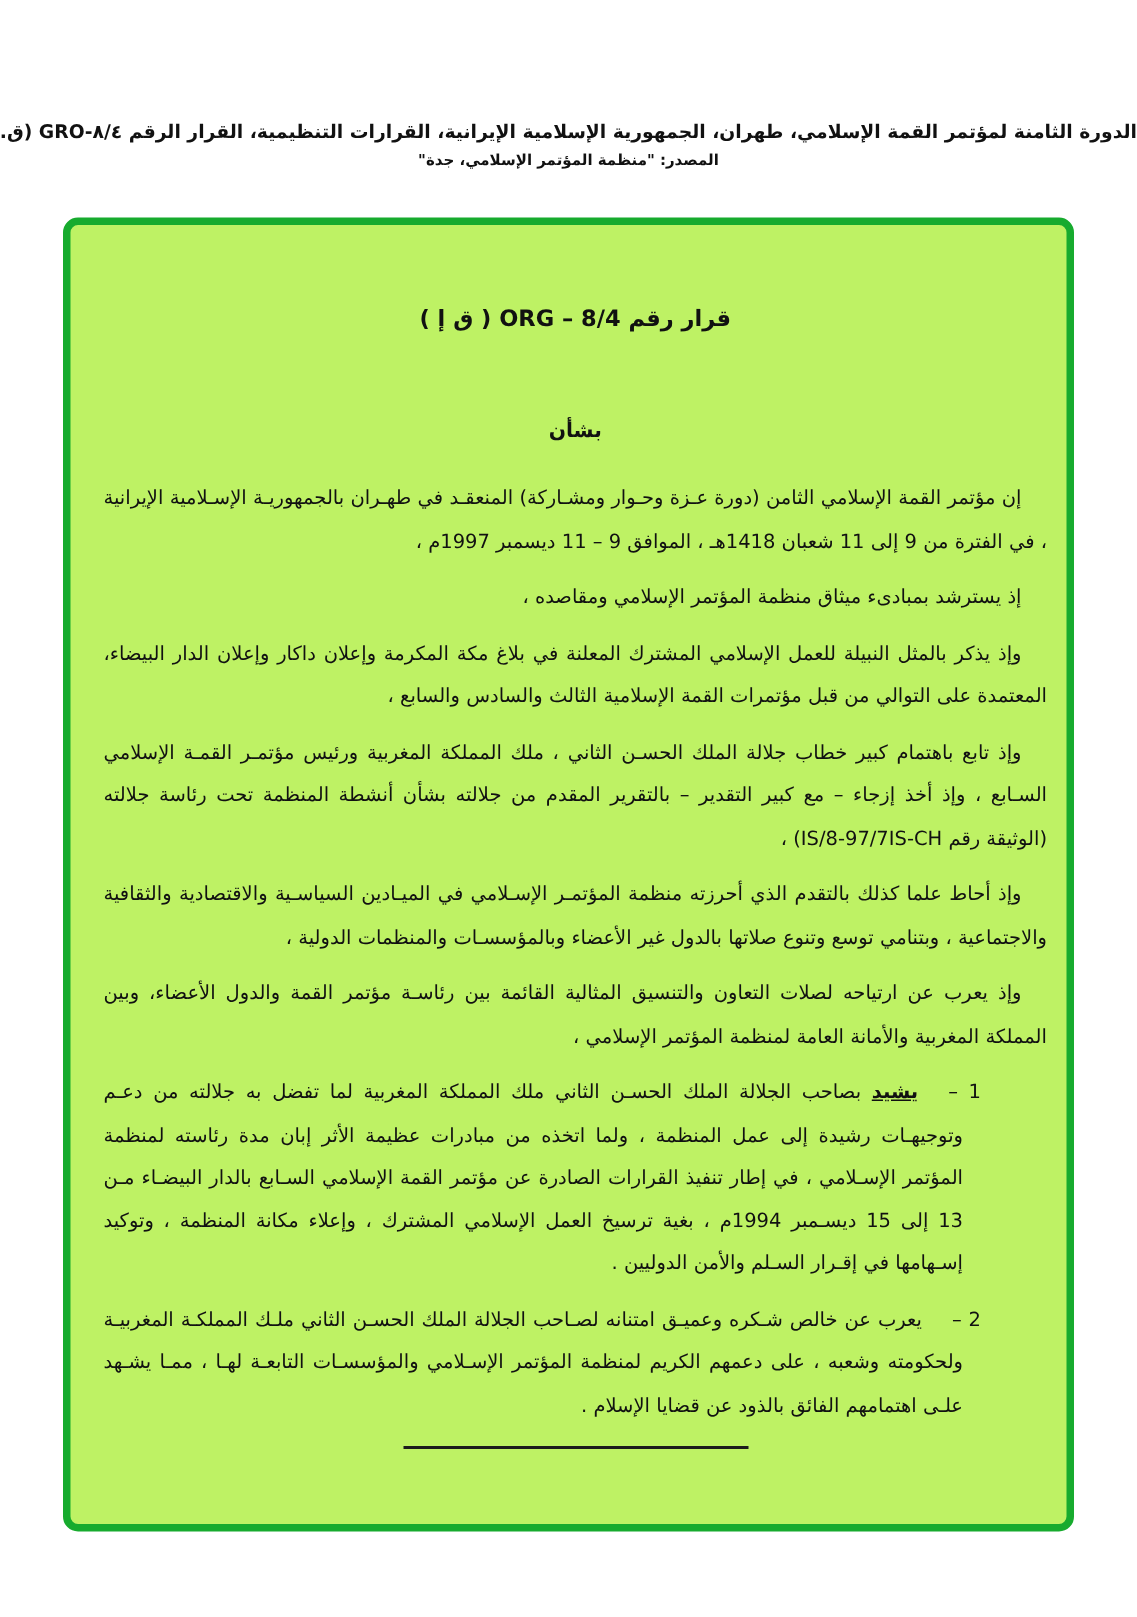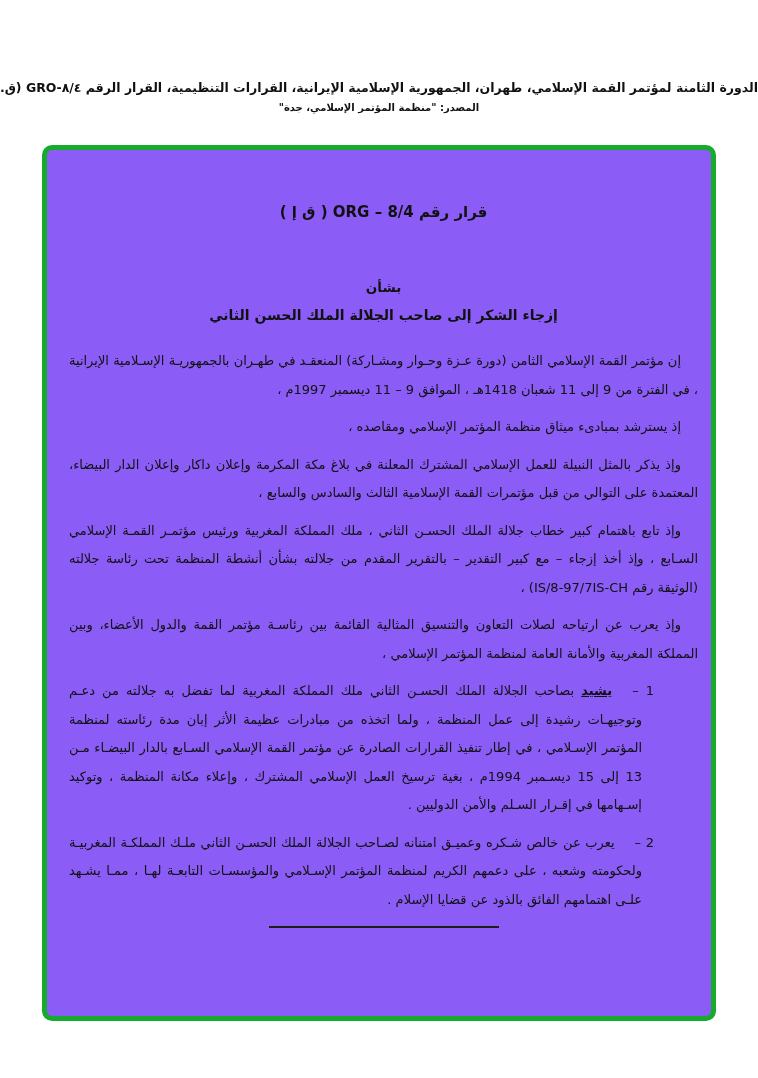--- a/index.html
+++ b/index.html
@@ -5,21 +5,21 @@
   html,body { margin:0; padding:0; background:#ffffff; }
   .page {
     position:relative; width:758px; height:1078px; background:#ffffff;
     font-family:"DejaVu Sans", sans-serif; color:#111111; overflow:hidden;
   }
   .doc-header { position:absolute; top:80px; left:0; width:100%; text-align:center; direction:rtl; }
   .hdr1 { font-size:12.5px; font-weight:bold; white-space:nowrap; }
   .hdr2 { font-size:10px; font-weight:bold; margin-top:7px; }
   .frame {
     position:absolute; left:42px; top:145px; width:664px; height:866px;
-    border:5px solid #17ab2e; border-radius:10px; background:#8b5cf6; box-sizing:content-box;
+    border:5px solid #17ab2e; border-radius:10px; background:#bef264; box-sizing:content-box;
   }
   .content { direction:rtl; padding:48px 13px 0 22px; height:818px; overflow:hidden; }
   .title-block { text-align:center; font-weight:bold; margin-bottom:18px; }
   .t1 { font-size:15px;   line-height:28px; }
   .t2 { font-size:13.5px; line-height:28px;margin-top:47px; }
   .t3 { font-size:14px;   line-height:28px; }
   .para {
     margin:0 0 9px 0; text-align:justify; text-indent:17px;
     font-size:13px; line-height:28.5px;
   }
@@ -41,39 +41,41 @@
     <div class="hdr1">الدورة الثامنة لمؤتمر القمة الإسلامي، طهران، الجمهورية الإسلامية الإيرانية، القرارات التنظيمية، القرار الرقم ٨/٤-GRO (ق.إ)</div>
     <div class="hdr2">المصدر: "منظمة المؤتمر الإسلامي، جدة"</div>
   </div>
 
   <div class="frame" style="border-color: rgb(23, 171, 46);">
     <div class="content">
 
       <div class="title-block">
         <div class="t1">قرار رقم 8/4 – ORG ( ق إ )</div>
         <div class="t2">بشأن</div>
-        <div class="t3">إزجاء الشكر إلى صاحب الجلالة الملك الحسن الثاني</div>
       </div>
 
       <p class="para">
         <span>إن مؤتمر القمة الإسلامي الثامن (دورة عـزة وحـوار ومشـاركة) المنعقـد في طهـران بالجمهوريـة الإسـلامية الإيرانية ، في الفترة من 9 إلى 11 شعبان 1418هـ ، الموافق 9 – 11 ديسمبر 1997م ،</span>
       </p>
 
       <p class="para">
         <span class="b">إذ يسترشد</span><span> بمبادىء ميثاق منظمة المؤتمر الإسلامي ومقاصده ،</span>
       </p>
 
       <p class="para">
         <span class="b">وإذ يذكر</span><span> بالمثل النبيلة للعمل الإسلامي المشترك المعلنة في بلاغ مكة المكرمة وإعلان داكار وإعلان الدار البيضاء، المعتمدة على التوالي من قبل مؤتمرات القمة الإسلامية الثالث والسادس والسابع ،</span>
       </p>
 
       <p class="para">
         <span class="b">وإذ تابع باهتمام</span><span> كبير خطاب جلالة الملك الحسـن الثاني ، ملك المملكة المغربية ورئيس مؤتمـر القمـة الإسلامي السـابع ، </span><span class="b">وإذ أخذ إزجاء</span><span> – مع كبير التقدير – بالتقرير المقدم من جلالته بشأن أنشطة المنظمة تحت رئاسة جلالته (الوثيقة رقم IS/8-97/7IS-CH) ،</span>
       </p>
 
+      <p class="para">
+        <span class="b">وإذ أحاط علما كذلك</span><span> بالتقدم الذي أحرزته منظمة المؤتمـر الإسـلامي في الميـادين السياسـية والاقتصادية والثقافية والاجتماعية ، وبتنامي توسع وتنوع صلاتها بالدول غير الأعضاء وبالمؤسسـات والمنظمات الدولية ،</span>
+      </p>
 
       <p class="para">
         <span class="b">وإذ يعرب</span><span> عن ارتياحه لصلات التعاون والتنسيق المثالية القائمة بين رئاسـة مؤتمر القمة والدول الأعضاء، وبين المملكة المغربية والأمانة العامة لمنظمة المؤتمر الإسلامي ،</span>
       </p>
 
       <p class="item">
         <span class="item-num">1 –</span><span class="bu">يشيد</span><span> بصاحب الجلالة الملك الحسـن الثاني ملك المملكة المغربية لما تفضل به جلالته من دعـم وتوجيهـات رشيدة إلى عمل المنظمة ، ولما اتخذه من مبادرات عظيمة الأثر إبان مدة رئاسته لمنظمة المؤتمر الإسـلامي ، في إطار تنفيذ القرارات الصادرة عن مؤتمر القمة الإسلامي السـابع بالدار البيضـاء مـن 13 إلى 15 ديسـمبر 1994م ، بغية ترسيخ العمل الإسلامي المشترك ، وإعلاء مكانة المنظمة ، وتوكيد إسـهامها في إقـرار السـلم والأمن الدوليين .</span>
       </p>
 
       <p class="item">

